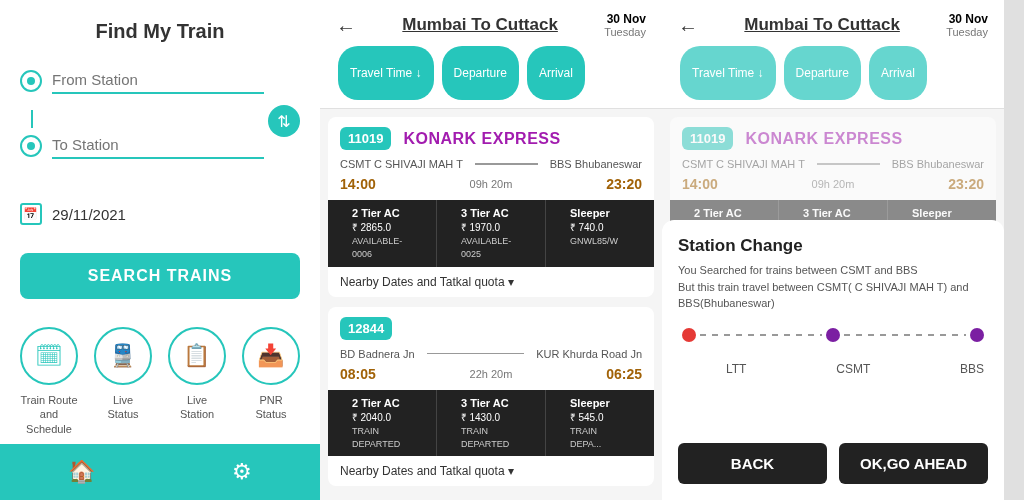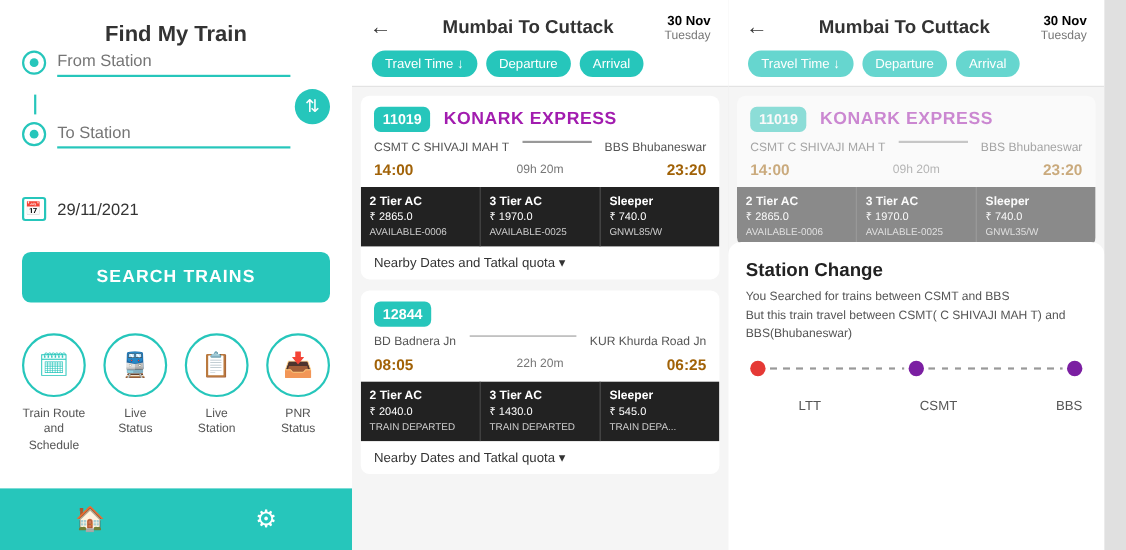--- a/index.html
+++ b/index.html
@@ -20,20 +20,21 @@
       flex-direction: column;
       align-items: center;
       padding: 20px 20px 0 20px;
       position: relative;
       flex-shrink: 0;
     }
     .panel1-title {
       font-size: 20px;
       font-weight: 600;
       color: #333;
+      margin-bottom: 24px;
     }
     .input-section {
       width: 100%;
       position: relative;
       margin-bottom: 16px;
     }
     .input-row {
       display: flex;
       align-items: center;
       gap: 10px;
@@ -196,32 +197,33 @@
     }
     .header-back {
       font-size: 20px;
       color: #333;
       cursor: pointer;
     }
     .header-title {
       font-size: 17px;
       font-weight: 600;
       color: #333;
+      text-decoration: underline;
     }
     .filter-row {
       display: flex;
       gap: 8px;
       padding: 0 2px;
     }
     .filter-chip {
       background: #26c6bb;
       color: white;
       border: none;
       border-radius: 20px;
-      padding: 5px 12px;
+      padding: 20px 12px;
       font-size: 12px;
       font-weight: 500;
       cursor: pointer;
       display: flex;
       align-items: center;
       gap: 4px;
     }
     .train-list {
       flex: 1;
       overflow-y: auto;
@@ -248,21 +250,21 @@
       font-weight: 600;
     }
     .train-name {
       font-size: 16px;
       font-weight: 700;
       color: #a21caf;
       letter-spacing: 0.5px;
     }
     .train-route {
       display: flex;
-      align-items: flex-start;
+      align-items: center;
       padding: 2px 12px 4px;
       gap: 12px;
       font-size: 11px;
       color: #555;
     }
     .route-line {
       flex: 1;
       height: 1.5px;
       background: #999;
     }
@@ -284,21 +286,21 @@
       color: #777;
     }
     .class-row {
       display: flex;
       gap: 0;
     }
     .class-box {
       flex: 1;
       background: #222;
       color: #fff;
-      padding: 6px 8px;
+      padding: 6px 24px;
       font-size: 10px;
       line-height: 1.4;
       border-right: 1px solid #444;
     }
     .class-box:last-child { border-right: none; }
     .class-name { font-weight: 600; font-size: 11px; }
     .class-price { color: #fff; }
     .class-avail { color: #ccc; font-size: 9px; }
     .nearby-row {
       display: flex;
@@ -636,14 +638,18 @@
       <div class="track-dashes"></div>
       <div class="station-dot-purple"></div>
     </div>
 
     <div class="station-labels">
       <span class="station-label-text">LTT</span>
       <span class="station-label-text">CSMT</span>
       <span class="station-label-text">BBS</span>
     </div>
 
+    <div class="overlay-buttons">
+      <button class="overlay-btn-back">BACK</button>
+      <button class="overlay-btn-ok">OK,GO AHEAD</button>
+    </div>
   </div>
 </div>
 
 </body></html>

